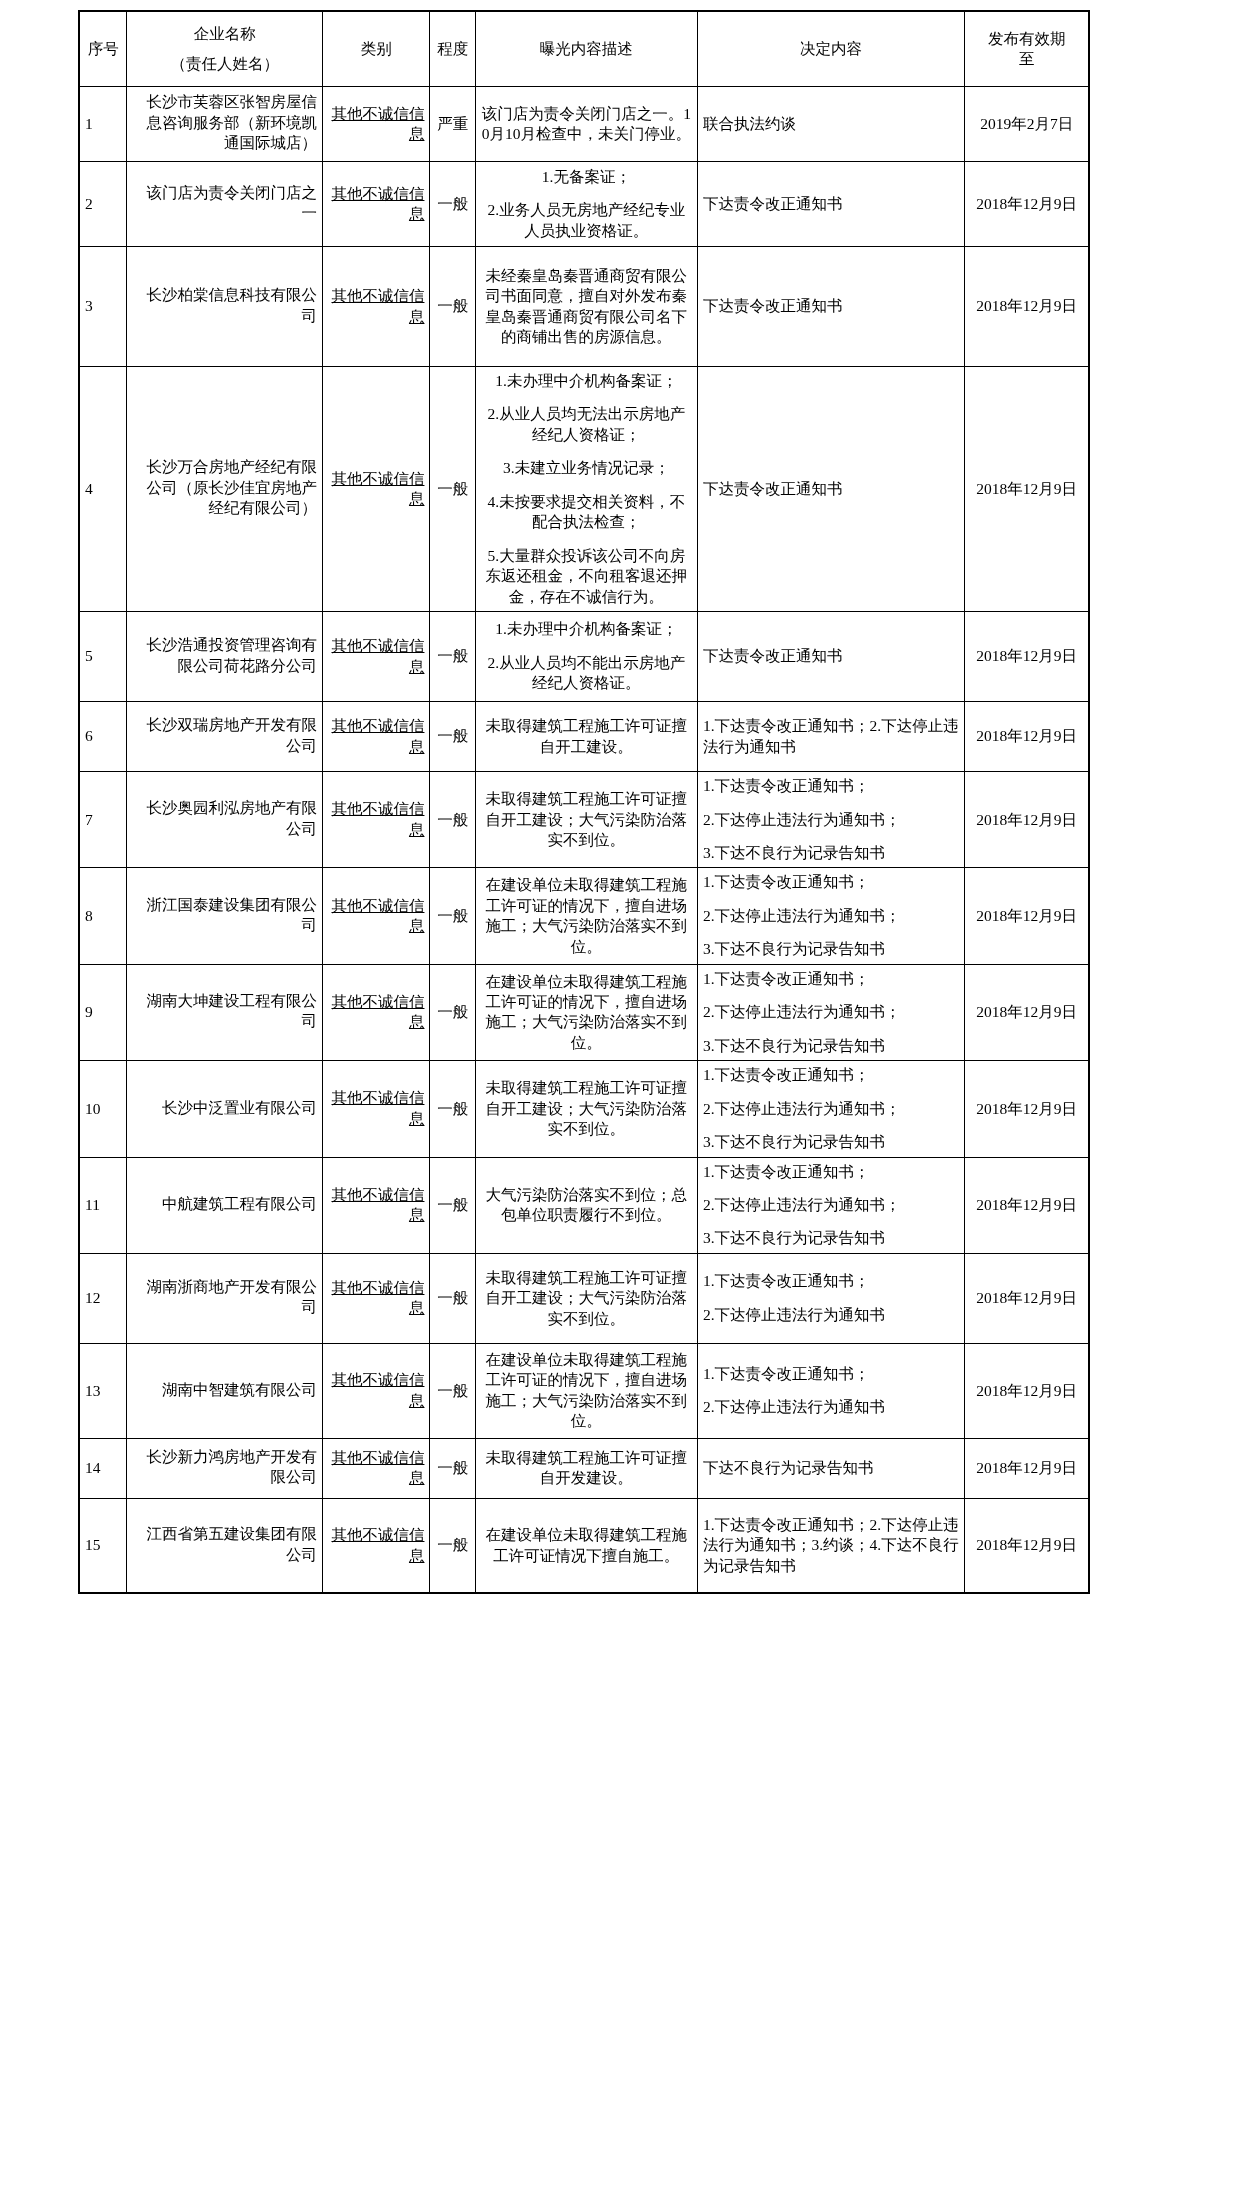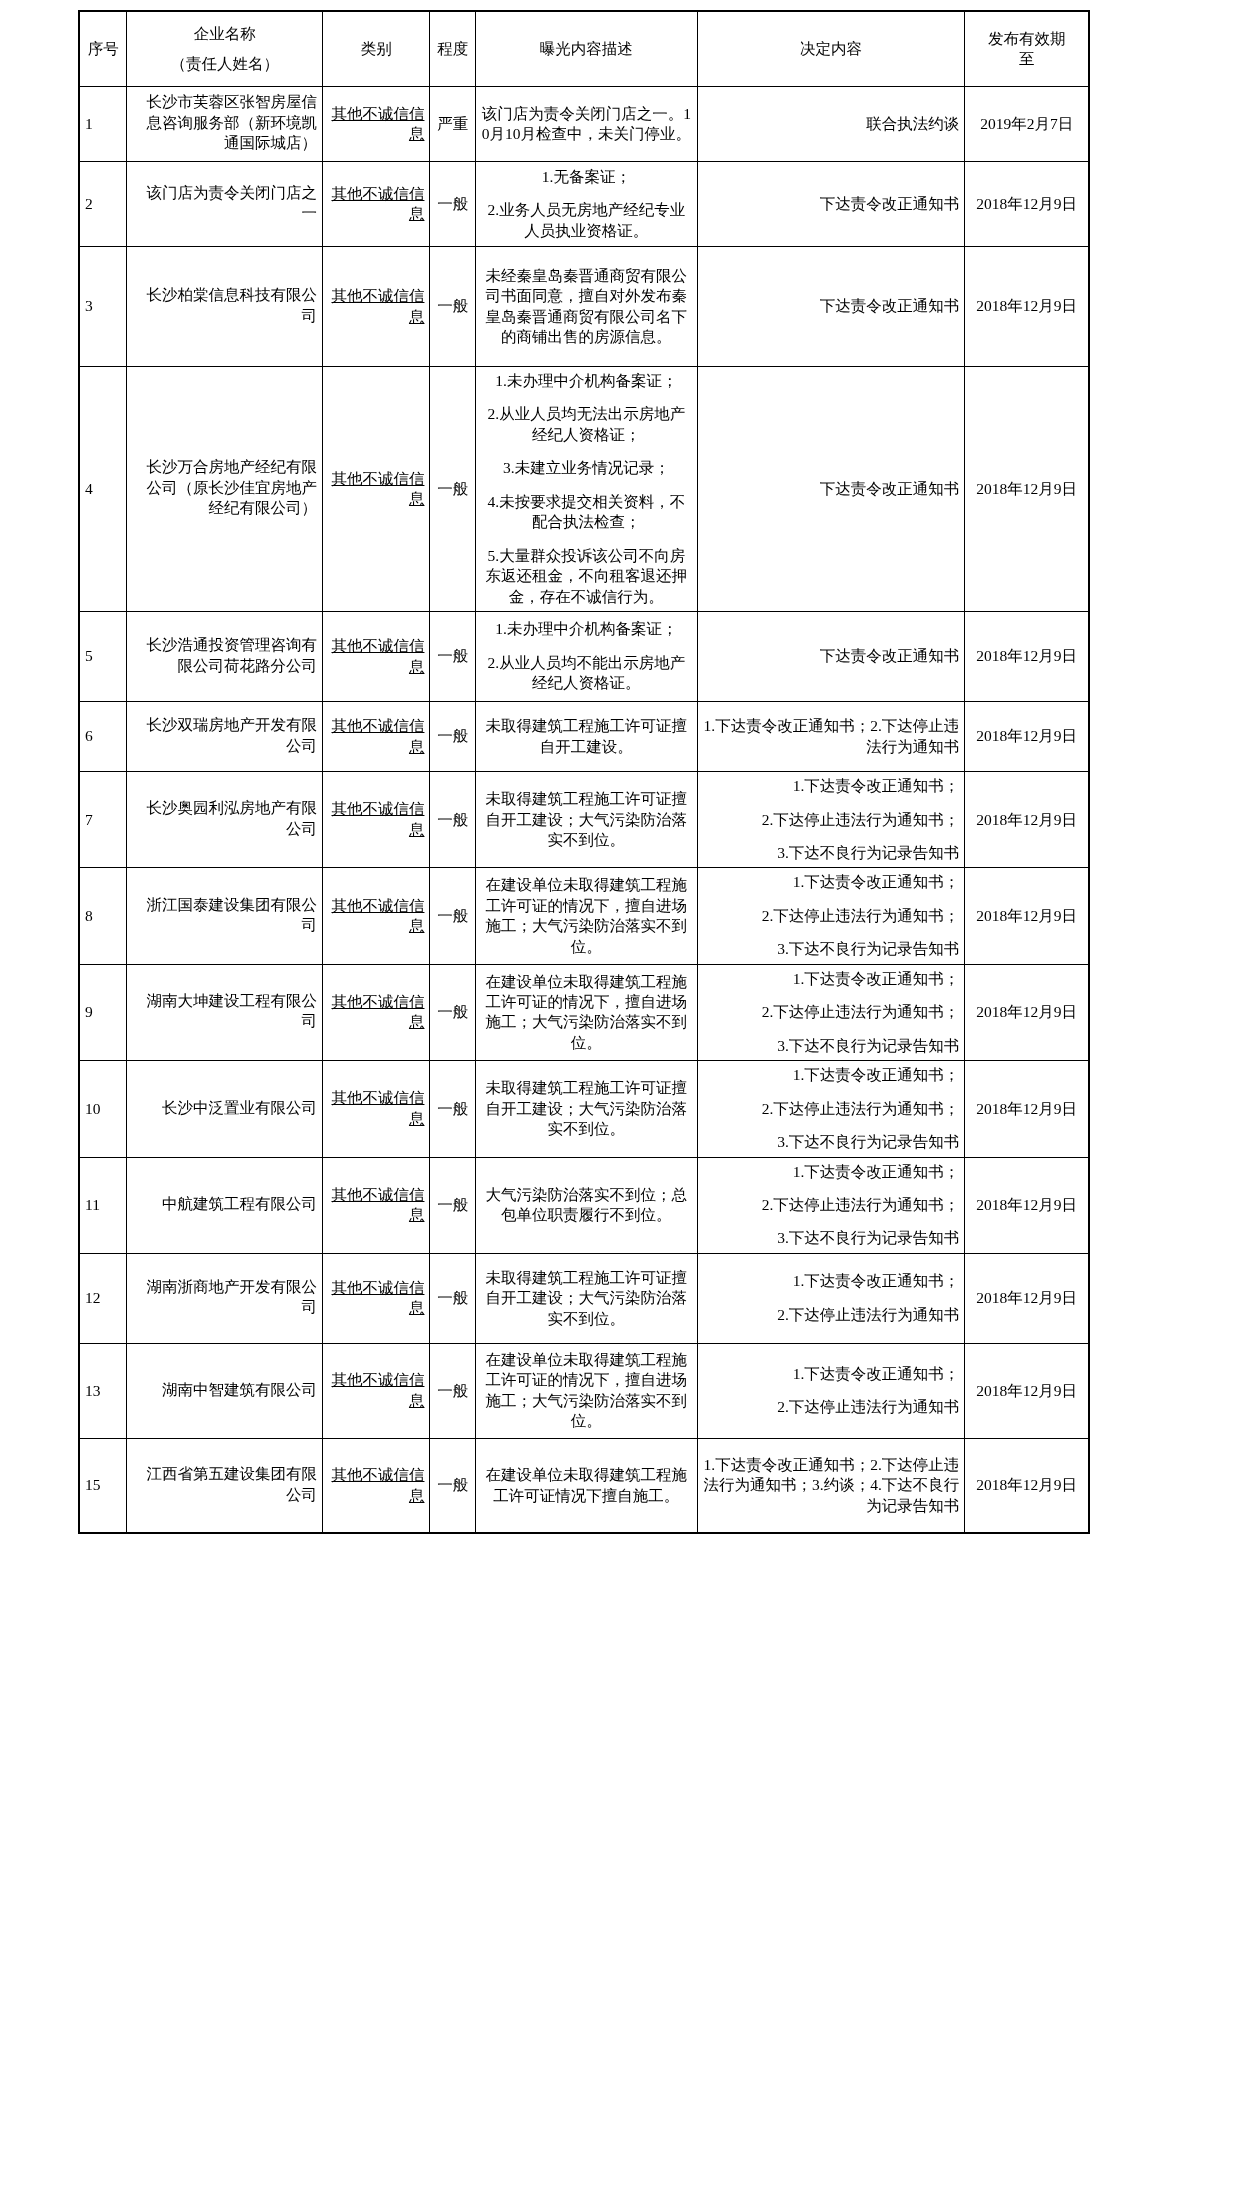--- a/index.html
+++ b/index.html
@@ -85,21 +85,21 @@
     vertical-align: middle;
     padding-left: 1px;
     padding-right: 1px;
     font-size: 15px;
   }
   td.desc {
     text-align: center;
     vertical-align: middle;
   }
   td.dec {
-    text-align: right;
+    text-align: left;
     vertical-align: middle;
     margin-left: 34px;
   }
   td.date {
     text-align: center;
     vertical-align: middle;
   }
   .para { margin: 0; }
   .para + .para { margin-top: 13px; }
 </style>
@@ -325,20 +325,33 @@
           <td class="deg">一般</td>
           <td class="desc">
             <div class="para">在建设单位未取得建筑工程施工许可证的情况下，擅自进场施工；大气污染防治落实不到位。</div>
           </td>
           <td class="dec">
             <div class="para">1.下达责令改正通知书；</div>
             <div class="para">2.下达停止违法行为通知书</div>
           </td>
           <td class="date">2018年12月9日</td>
         </tr>
+        <tr style="height: 60px;">
+          <td class="seq">14</td>
+          <td class="name">长沙新力鸿房地产开发有限公司</td>
+          <td class="cat">其他不诚信信息</td>
+          <td class="deg">一般</td>
+          <td class="desc">
+            <div class="para">未取得建筑工程施工许可证擅自开发建设。</div>
+          </td>
+          <td class="dec">
+            <div class="para">下达不良行为记录告知书</div>
+          </td>
+          <td class="date">2018年12月9日</td>
+        </tr>
         <tr style="height: 95px;">
           <td class="seq">15</td>
           <td class="name">江西省第五建设集团有限公司</td>
           <td class="cat">其他不诚信信息</td>
           <td class="deg">一般</td>
           <td class="desc">
             <div class="para">在建设单位未取得建筑工程施工许可证情况下擅自施工。</div>
           </td>
           <td class="dec">
             <div class="para">1.下达责令改正通知书；2.下达停止违法行为通知书；3.约谈；4.下达不良行为记录告知书</div>

